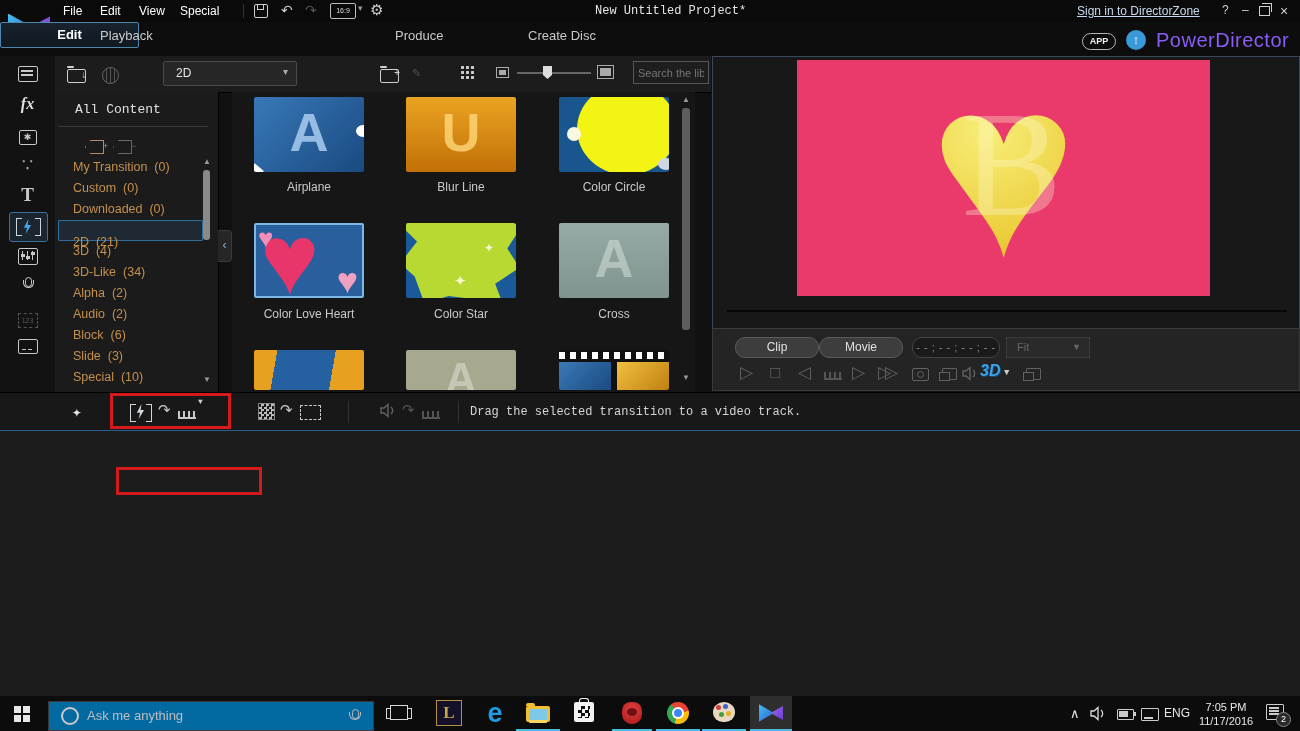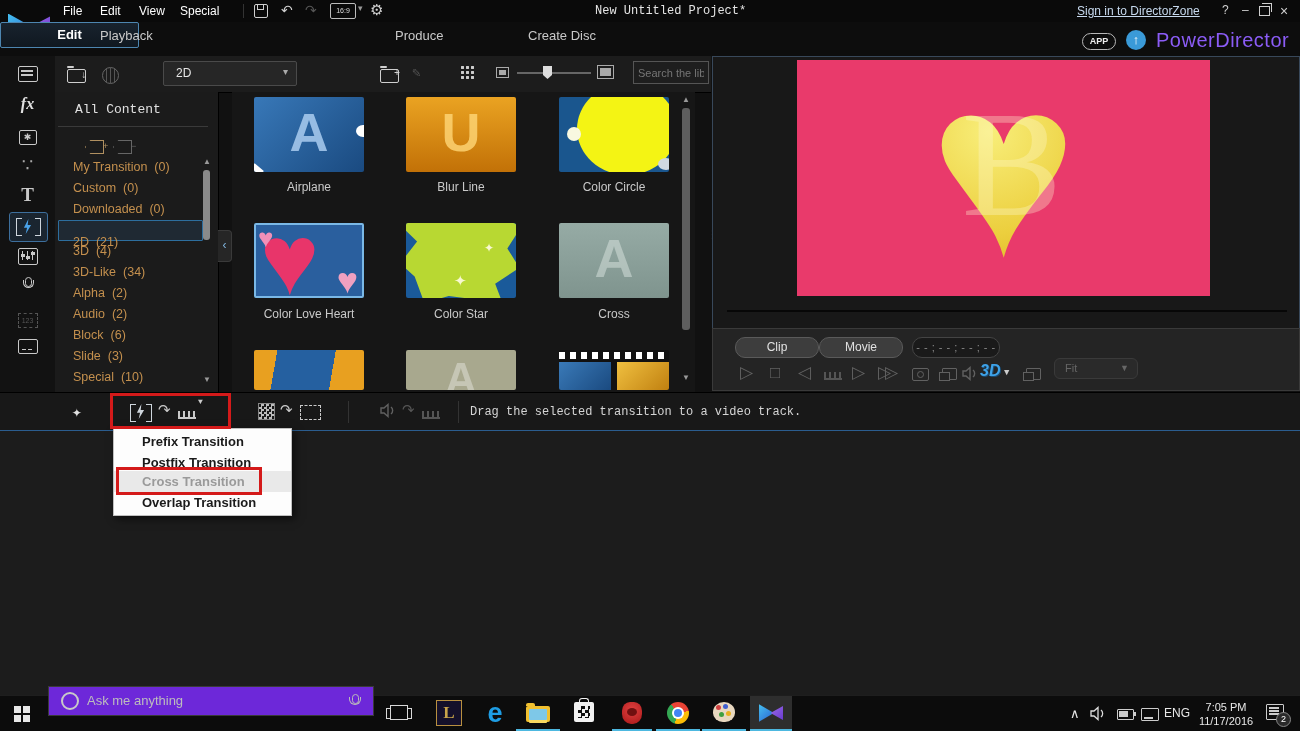--- a/index.html
+++ b/index.html
@@ -92,21 +92,21 @@
   #heart{position:absolute;left:50%;top:46%;transform:translate(-50%,-50%);font-size:250px;line-height:250px;
     background:radial-gradient(circle at 40% 35%,#f8ee7a,#eccf3e 55%,#d8a816);-webkit-background-clip:text;background-clip:text;color:transparent;}
   #bletter{position:absolute;left:52%;top:44%;transform:translate(-50%,-50%);font-family:"Liberation Serif",serif;
     font-size:150px;color:rgba(255,250,210,.33);}
   #seek{position:absolute;left:727px;top:310px;width:560px;height:2px;background:#070707;}
   #pvctrl{position:absolute;left:712px;top:328px;width:586px;height:61px;background:#242424;border:1px solid #3a3a3a;}
   .pvbtn{position:absolute;top:337px;width:82px;height:19px;background:#3d3d3d;border:1px solid #5a5a5a;border-radius:10px;
     font-size:12px;color:#e0e0e0;text-align:center;line-height:19px;}
   #tcode{position:absolute;left:912px;top:337px;width:86px;height:19px;background:#1a1a1a;border:1px solid #444;border-radius:10px;
     font-size:11px;color:#8a8a8a;text-align:center;line-height:19px;letter-spacing:.5px;}
-  #fitdd{position:absolute;left:1054px;top:337px;width:82px;height:19px;background:#2a2a2a;border:1px solid #3a3a3a;border-radius:6px;margin-top:21px;}
+  #fitdd{position:absolute;left:1006px;top:337px;width:82px;height:19px;background:#2a2a2a;border:1px solid #3a3a3a;border-radius:0;}
   #fitdd .v{position:absolute;left:10px;top:3px;font-size:11px;color:#666;}
   #fitdd .a{position:absolute;right:8px;top:4px;font-size:9px;color:#666;}
   .pbico{position:absolute;top:363px;font-size:17px;color:#616161;line-height:20px;}
   .cam-ic{position:absolute;width:15px;height:11px;border:1.5px solid #616161;border-radius:2px;}
   .cam-ic:before{content:"";position:absolute;left:4px;top:2px;width:5px;height:5px;border:1.2px solid #616161;border-radius:50%;}
   .win-ic{position:absolute;width:13px;height:10px;border:1.5px solid #616161;border-radius:1px;}
   .win-ic:before{content:"";position:absolute;left:-4px;top:3px;width:9px;height:7px;border:1.5px solid #616161;background:#242424;}
   #threed{position:absolute;left:980px;top:362px;font-size:16px;font-weight:bold;font-style:italic;color:#3ea2e8;
     text-shadow:1px 1px 0 #1a4a70;}
   
@@ -123,21 +123,21 @@
   #ctxmenu{position:absolute;left:113px;top:428px;width:177px;height:86px;background:#fdfdfd;border:1px solid #c0c0c0;
     box-shadow:3px 3px 8px rgba(0,0,0,.55);z-index:20;}
   .mi{position:absolute;left:0;width:100%;height:21px;font-size:13px;font-weight:600;color:#1a1a1a;line-height:21px;padding-left:28px;box-sizing:border-box;}
   .mi.dis{color:#9a9a9a;background:#e9e9e9;}
   
   #tl{position:absolute;left:0;top:430px;width:1300px;height:265px;background:#1c1c1c;border-top:1px solid #2b5d8f;}
   .fxl{font-family:"Liberation Serif",serif;font-style:italic;font-weight:bold;color:#e0e0e0;font-size:14px;}
   
   #taskbar{position:absolute;left:0;top:695px;width:1300px;height:36px;background:#0c0c0c;border-top:1px solid #1e1e1e;}
   .winlogo{position:absolute;left:14px;top:10px;width:7px;height:7px;background:#e8e8e8;box-shadow:9px 0 0 #e8e8e8,0 9px 0 #e8e8e8,9px 9px 0 #e8e8e8;}
-  #asksearch{position:absolute;left:48px;top:686px;width:324px;height:28px;background:#6d28d9;border:1px solid #3a3a3a;text-decoration:underline;}
+  #asksearch{position:absolute;left:48px;top:701px;width:324px;height:28px;background:#0369a1;border:1px solid #3a3a3a;text-decoration:underline;}
   #asksearch .circ{position:absolute;left:12px;top:5px;width:14px;height:14px;border:2.5px solid #c9c9c9;border-radius:50%;}
   #asksearch .ph{position:absolute;left:38px;top:6px;font-size:13px;color:#bdbdbd;}
   .mic2{position:absolute;}
   .mic2:before{content:"";position:absolute;left:3px;top:0;width:5px;height:8px;border:1.2px solid #bbb;border-radius:4px;}
   .mic2:after{content:"";position:absolute;left:0;top:3px;width:10px;height:7px;border:1.2px solid #bbb;border-top:none;border-radius:0 0 7px 7px;}
   .tview{position:absolute;width:16px;height:13px;border:1.7px solid #d8d8d8;background:#0c0c0c;}
   .tview:before{content:"";position:absolute;left:-5px;top:2px;width:4px;height:9px;border:1.7px solid #d8d8d8;border-right:none;}
   .tview:after{content:"";position:absolute;right:-5px;top:2px;width:4px;height:9px;border:1.7px solid #d8d8d8;border-left:none;}
   .tico{position:absolute;top:700px;width:26px;height:26px;}
   .league{background:#14102a;border:1.5px solid #b89040;color:#c8a44a;font-family:"Liberation Serif",serif;
@@ -423,26 +423,20 @@
 
     
 
     
     
 
     
     
   </div>
 
-  <div id="ctxmenu">
-    <div class="mi" style="top:2px">Prefix Transition</div>
-    <div class="mi" style="top:23px">Postfix Transition</div>
-    <div class="mi dis" style="top:42px">Cross Transition</div>
-    <div class="mi" style="top:63px">Overlap Transition</div>
-  </div>
 
   <div class="rbox" style="left:110px;top:393px;width:115px;height:30px"></div>
   <div class="rbox" style="left:116px;top:467px;width:140px;height:22px"></div>
 
   <div id="taskbar">
     <span class="winlogo"></span>
   </div>
   <div id="asksearch">
     <span class="circ"></span>
     <span class="ph">Ask me anything</span>

